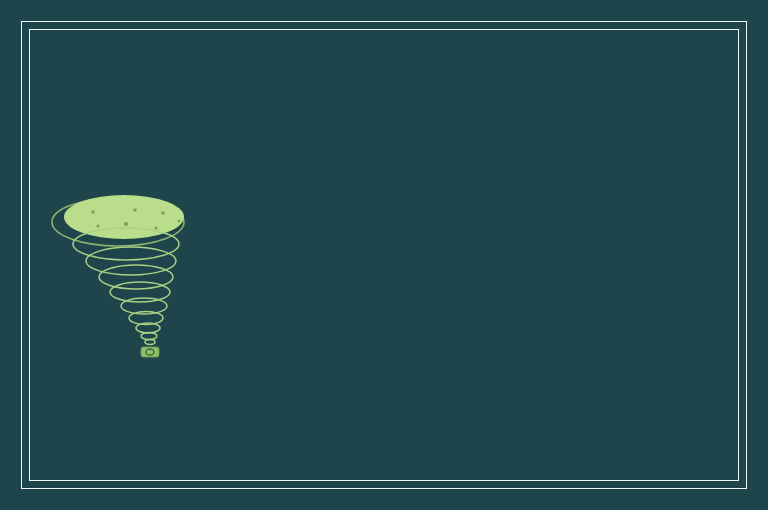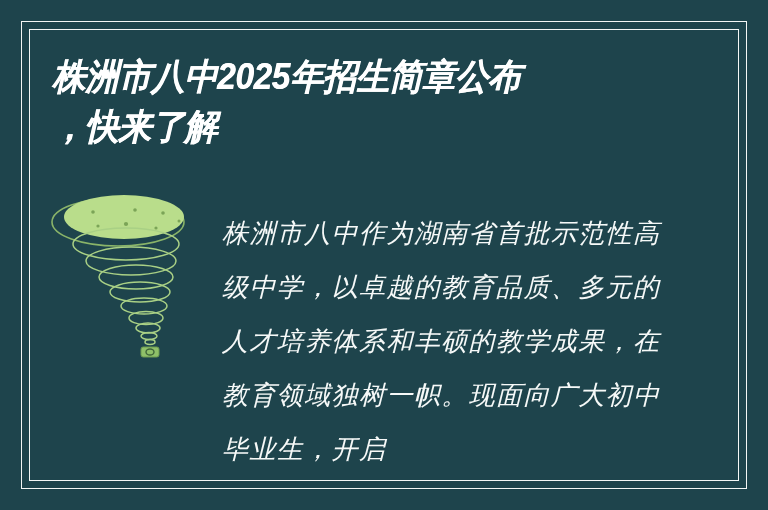--- a/index.html
+++ b/index.html
@@ -93,24 +93,20 @@
   }
 </style>
 </head>
 <body>
 
 <div id="article-card">
 
   <div id="frame-outer"></div>
   <div id="frame-inner"></div>
 
-  <div id="headline">
-    <span class="headline-line">株洲市八中2025年招生简章公布</span>
-    <span class="headline-line">，快来了解</span>
-  </div>
 
   <div id="illustration">
     <svg viewBox="0 0 172 195" xmlns="http://www.w3.org/2000/svg">
 
       <ellipse cx="80" cy="34" rx="66" ry="24" fill="none" stroke="#8ab469" stroke-width="1.6"></ellipse>
 
       <ellipse cx="86" cy="29" rx="60" ry="22" fill="#b9dd8b"></ellipse>
 
       <g fill="#7ba457">
         <circle cx="55" cy="24" r="1.8"></circle>
@@ -134,17 +130,14 @@
         <ellipse cx="112" cy="154" rx="5" ry="2.4"></ellipse>
       </g>
 
       <g>
         <rect x="103" y="159" width="18" height="10" rx="2.2" fill="#8fc069" stroke="#6d9a50" stroke-width="1"></rect>
         <ellipse cx="112" cy="164" rx="4" ry="3" fill="none" stroke="#40663a" stroke-width="1.4"></ellipse>
       </g>
     </svg>
   </div>
 
-  <div id="body-copy">
-    <p id="body-text">株洲市八中作为湖南省首批示范性高级中学，以卓越的教育品质、多元的人才培养体系和丰硕的教学成果，在教育领域独树一帜。现面向广大初中毕业生，开启</p>
-  </div>
 
 </div>
 
 </body></html>

